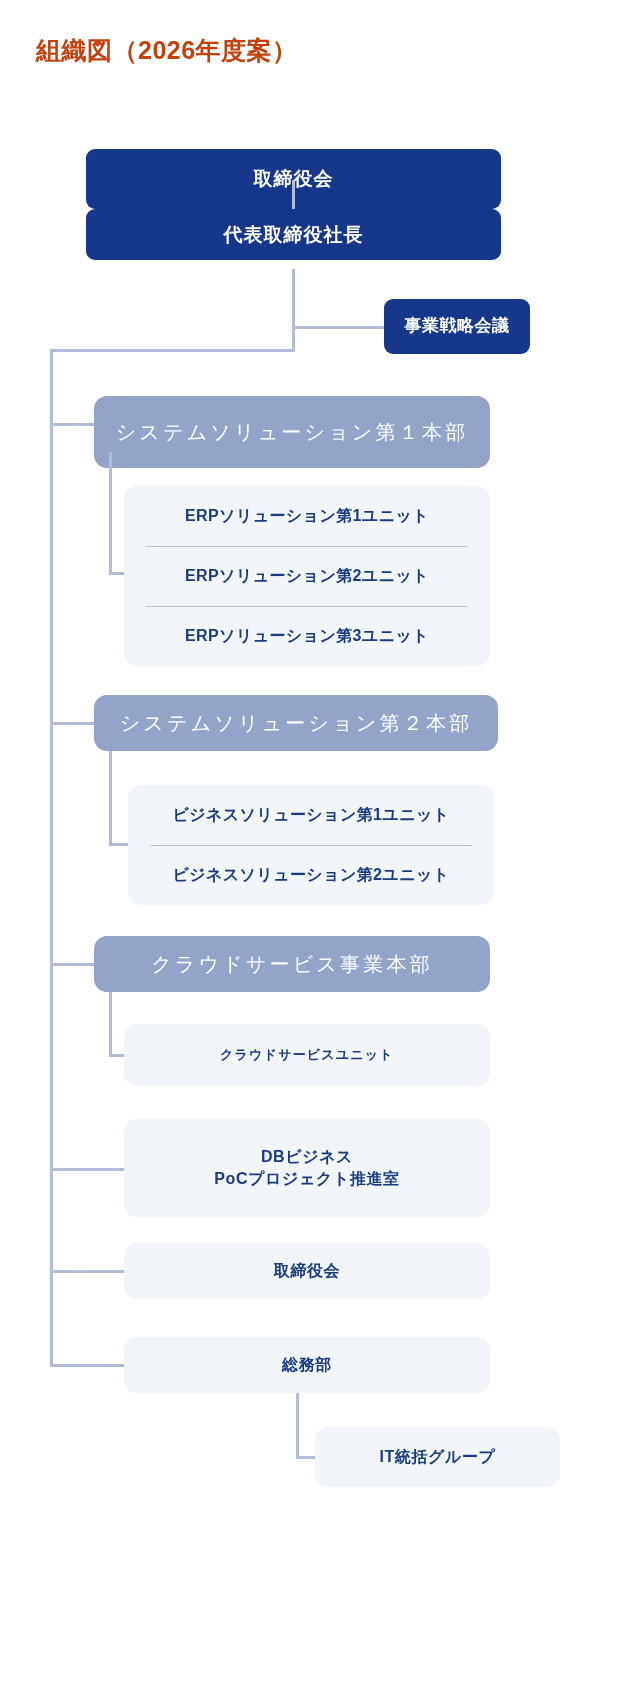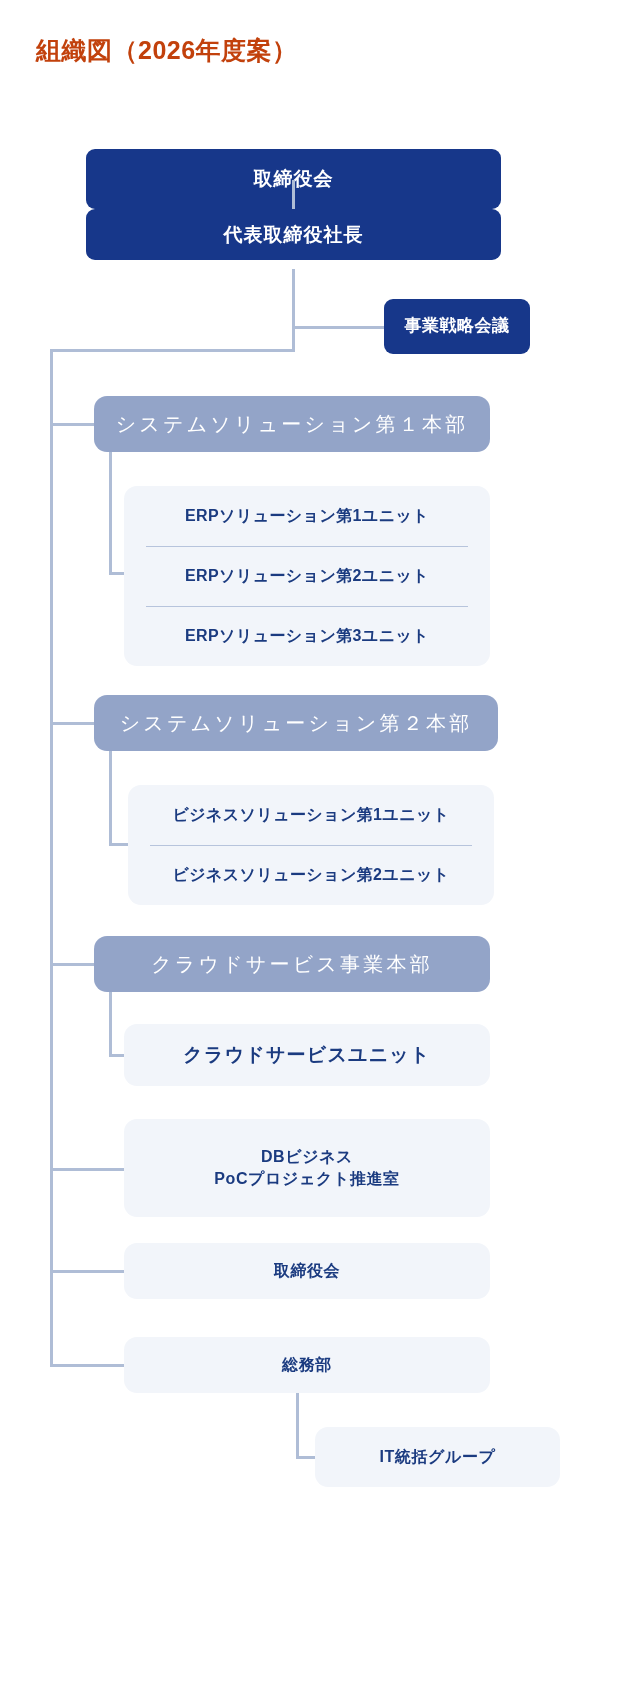--- a/index.html
+++ b/index.html
@@ -31,21 +31,21 @@
     background:#93A4C8;color:#ffffff;border-radius:13px;
     font-size:20px;font-weight:500;letter-spacing:3.2px;
   }
   .node.unitgroup{
     background:#F2F5FA;border-radius:13px;display:block;
   }
   .node.leaf{
     background:#F2F5FA;color:#1B3B80;border-radius:13px;
     font-size:16px;font-weight:700;letter-spacing:0.6px;
   }
-  .node.leaf.wide{font-size:19px;letter-spacing:1.2px;}
+  .node.leaf.wide{font-size:13px;letter-spacing:1.2px;}
 
   .unit-row{
     height:60px;display:flex;align-items:center;justify-content:center;
     color:#1B3B80;font-size:16px;font-weight:700;letter-spacing:0.4px;
     position:relative;
   }
   .unit-row + .unit-row::before{
     content:"";position:absolute;left:22px;right:22px;top:0;height:1px;
     background:#B7C4DC;
   }
@@ -73,21 +73,21 @@
   <div class="ln h" style="left:292px;top:326px;width:94px;"></div>
 
   <div class="node top" style="left:384px;top:299px;width:146px;height:55px;font-size:17px;letter-spacing:0.5px;">事業戦略会議</div>
 
   <div class="ln h" style="left:50px;top:349px;width:245px;"></div>
 
   <div class="ln v" style="left:50px;top:349px;height:1017px;"></div>
 
   <div class="ln h" style="left:50px;top:423px;width:46px;"></div>
 
-  <div class="node division" style="left:94px;top:396px;width:396px;height:56px;">システムソリューション第１本部</div>
+  <div class="node division" style="left:94px;top:396px;width:396px;height:72px;">システムソリューション第１本部</div>
 
   <div class="ln v" style="left:109px;top:452px;height:123px;"></div>
   <div class="ln h" style="left:109px;top:572px;width:20px;"></div>
 
   <div class="node unitgroup" style="left:124px;top:486px;width:366px;height:180px;">
     <div class="unit-row">ERPソリューション第1ユニット</div>
     <div class="unit-row">ERPソリューション第2ユニット</div>
     <div class="unit-row">ERPソリューション第3ユニット</div>
   </div>
 

